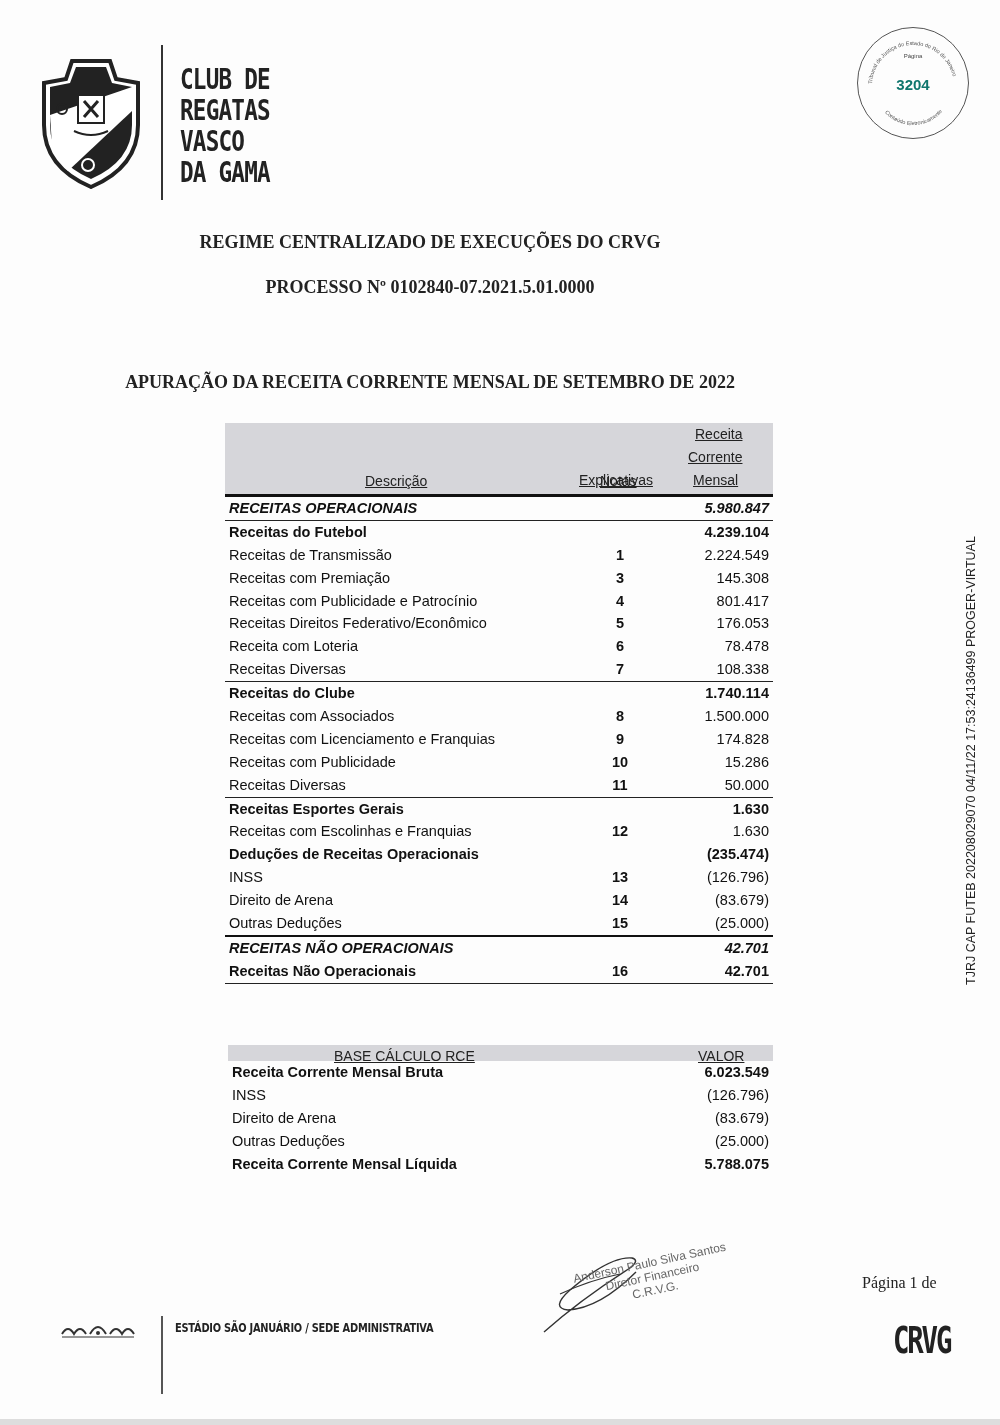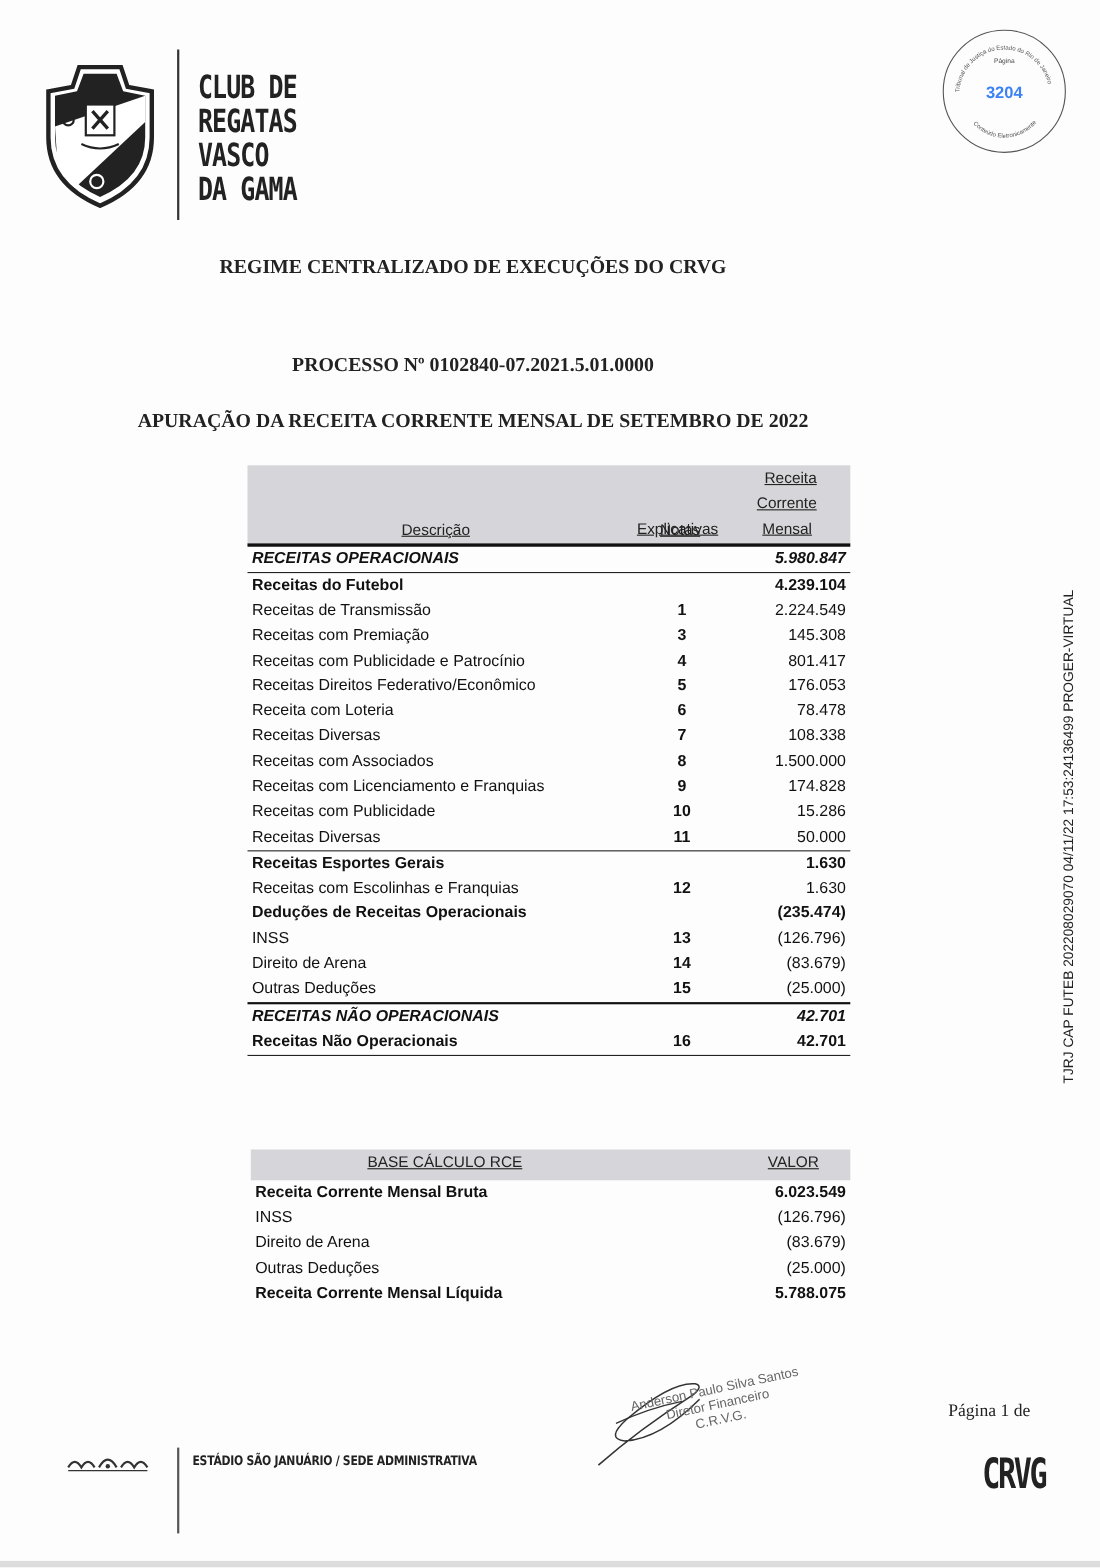--- a/index.html
+++ b/index.html
@@ -6,43 +6,43 @@
   body { width:1000px; height:1425px; background:#fdfdfd; position:relative; overflow:hidden; font-family:"Liberation Sans", sans-serif; color:#111; }
   .abs { position:absolute; }
   
   .crest { left:38px; top:55px; width:106px; height:134px; }
   .logo-divider { left:161px; top:45px; width:2px; height:155px; background:#333; }
   .logo-text { left:180px; top:64px; font-family:"DejaVu Sans Mono", monospace; font-weight:bold; font-size:29px; line-height:31px; letter-spacing:-1px; transform:scaleX(0.78); transform-origin:left top; color:#222; }
   .logo-text div { white-space:nowrap; }
   
   .stamp { left:857px; top:27px; width:110px; height:110px; border:1.5px solid #555; border-radius:50%; }
   .stamp-label { left:0; right:0; top:25px; text-align:center; font-size:6px; color:#444; }
-  .stamp-num { left:0; right:0; top:48px; text-align:center; font-size:15px; font-weight:bold; color:#3b82f6; }
+  .stamp-num { left:0; right:0; top:48px; text-align:center; font-size:15px; font-weight:bold; color:#0f766e; }
   .stamp svg { position:absolute; left:0; top:0; }
   
   .title { left:0; width:860px; text-align:center; font-family:"Liberation Serif", serif; font-weight:bold; color:#222; }
   .t1 { top:232px; font-size:18px; }
-  .t2 { top:277px; font-size:18px;margin-top:44px; }
+  .t2 { top:277px; font-size:18px; }
   .t3 { top:372px; font-size:18px; }
   
   .tbl { left:225px; top:423px; width:548px; font-size:14.5px; }
   .thead { position:relative; height:71px; background:#d6d6da; border-bottom:3px solid #111; }
   .th { position:absolute; text-decoration:underline; color:#222; font-size:14px; }
   .row { position:relative; height:22.9px; line-height:22.9px; white-space:nowrap; }
   .row .d { position:absolute; left:4px; }
   .row .n { position:absolute; left:370px; width:50px; text-align:center; font-weight:bold; }
   .row .v { position:absolute; right:4px; text-align:right; }
   .row.bold .d, .row.bold .v { font-weight:bold; }
   .row.ital .d, .row.ital .v { font-style:italic; font-weight:bold; }
   .row.bt1 { border-top:1.2px solid #222; }
   .row.bt2 { border-top:2.5px solid #111; }
   .row.bb { border-bottom:1.5px solid #222; }
   
   .tbl2 { left:228px; top:1045px; width:545px; font-size:14.5px; }
-  .thead2 { position:relative; height:28px; background:#d6d6da; }
+  .thead2 { position:relative; height:16px; background:#d6d6da; }
   .thead2 .th { top:3px; }
   .row2 { height:23px; line-height:23px; }
   
   .vtext { left:964px; top:985px; transform-origin:left top; transform:rotate(-90deg); font-size:12.5px; white-space:nowrap; color:#222; }
   .foot-icon { left:60px; top:1320px; }
   .foot-divider { left:161px; top:1316px; width:1.5px; height:78px; background:#555; }
   .foot-text { left:175px; top:1321px; font-family:"DejaVu Sans", sans-serif; font-weight:bold; font-size:12px; letter-spacing:-0.3px; transform:scaleX(0.82); transform-origin:left top; color:#222; white-space:nowrap; }
   .sig { left:540px; top:1250px; }
   .sig-text { left:572px; top:1272px; transform:rotate(-12deg); transform-origin:left top; font-size:12px; color:#666; text-align:center; line-height:14px; }
   .pagina { left:862px; top:1274px; font-family:"Liberation Serif", serif; font-size:16px; color:#222; }
@@ -132,20 +132,25 @@
       <div class="row">
         <span class="d">Receita com Loteria</span>
         <span class="n">6</span>
         <span class="v">78.478</span>
       </div>
       <div class="row">
         <span class="d">Receitas Diversas</span>
         <span class="n">7</span>
         <span class="v">108.338</span>
       </div>
+      <div class="row bold bt1">
+        <span class="d">Receitas do Clube</span>
+        <span class="n"></span>
+        <span class="v">1.740.114</span>
+      </div>
       <div class="row">
         <span class="d">Receitas com Associados</span>
         <span class="n">8</span>
         <span class="v">1.500.000</span>
       </div>
       <div class="row">
         <span class="d">Receitas com Licenciamento e Franquias</span>
         <span class="n">9</span>
         <span class="v">174.828</span>
       </div>

